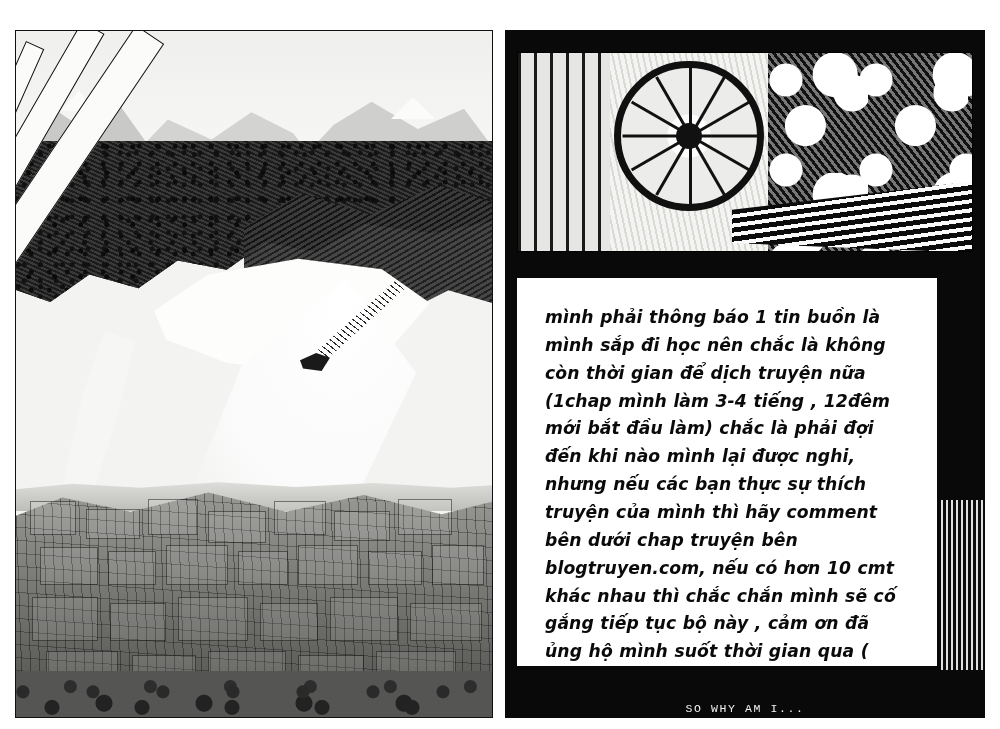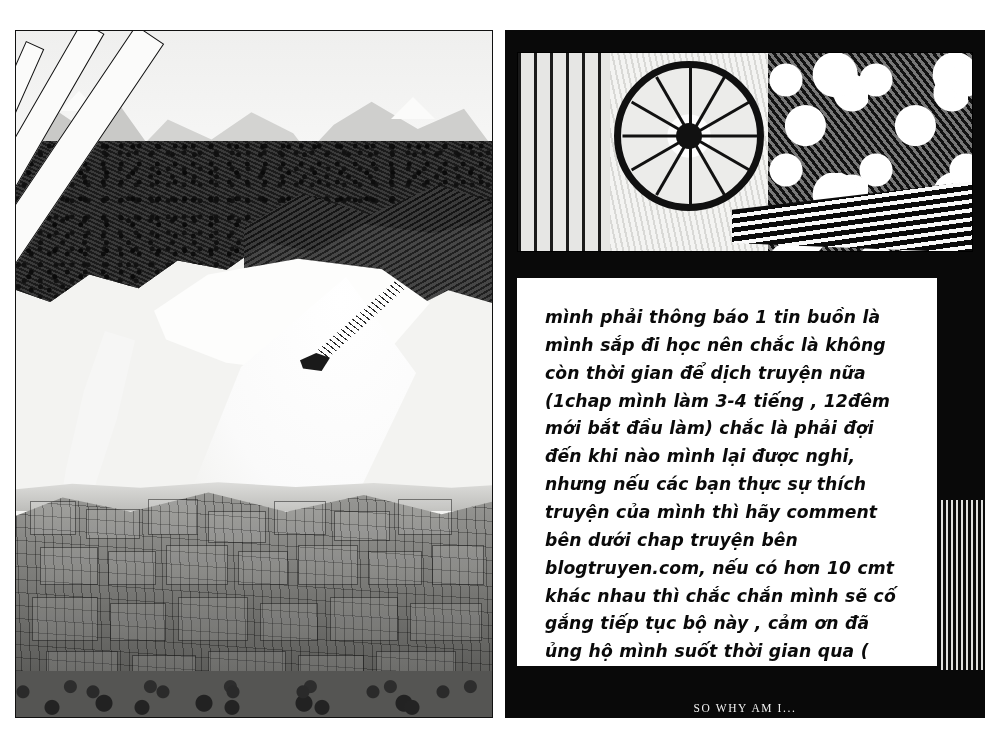--- a/index.html
+++ b/index.html
@@ -293,21 +293,21 @@
     left: 436px; top: 470px; width: 44px; height: 170px;
     background: repeating-linear-gradient(90deg, #f2f2f0 0 2px, #0c0c0c 2px 5px);
     opacity: .92;
   }
 
   .sowhy {
     position: absolute;
     left: 0; top: 672px; width: 480px;
     text-align: center;
     color: #f2f2f2;
-    font-family: Liberation Serif, serif;
+    font-family: Liberation Mono, monospace;
     font-size: 11.5px;
     letter-spacing: 1.6px;
   }
 </style>
 </head>
 <body>
 
 <div id="page">
 
   <div class="left-panel">

